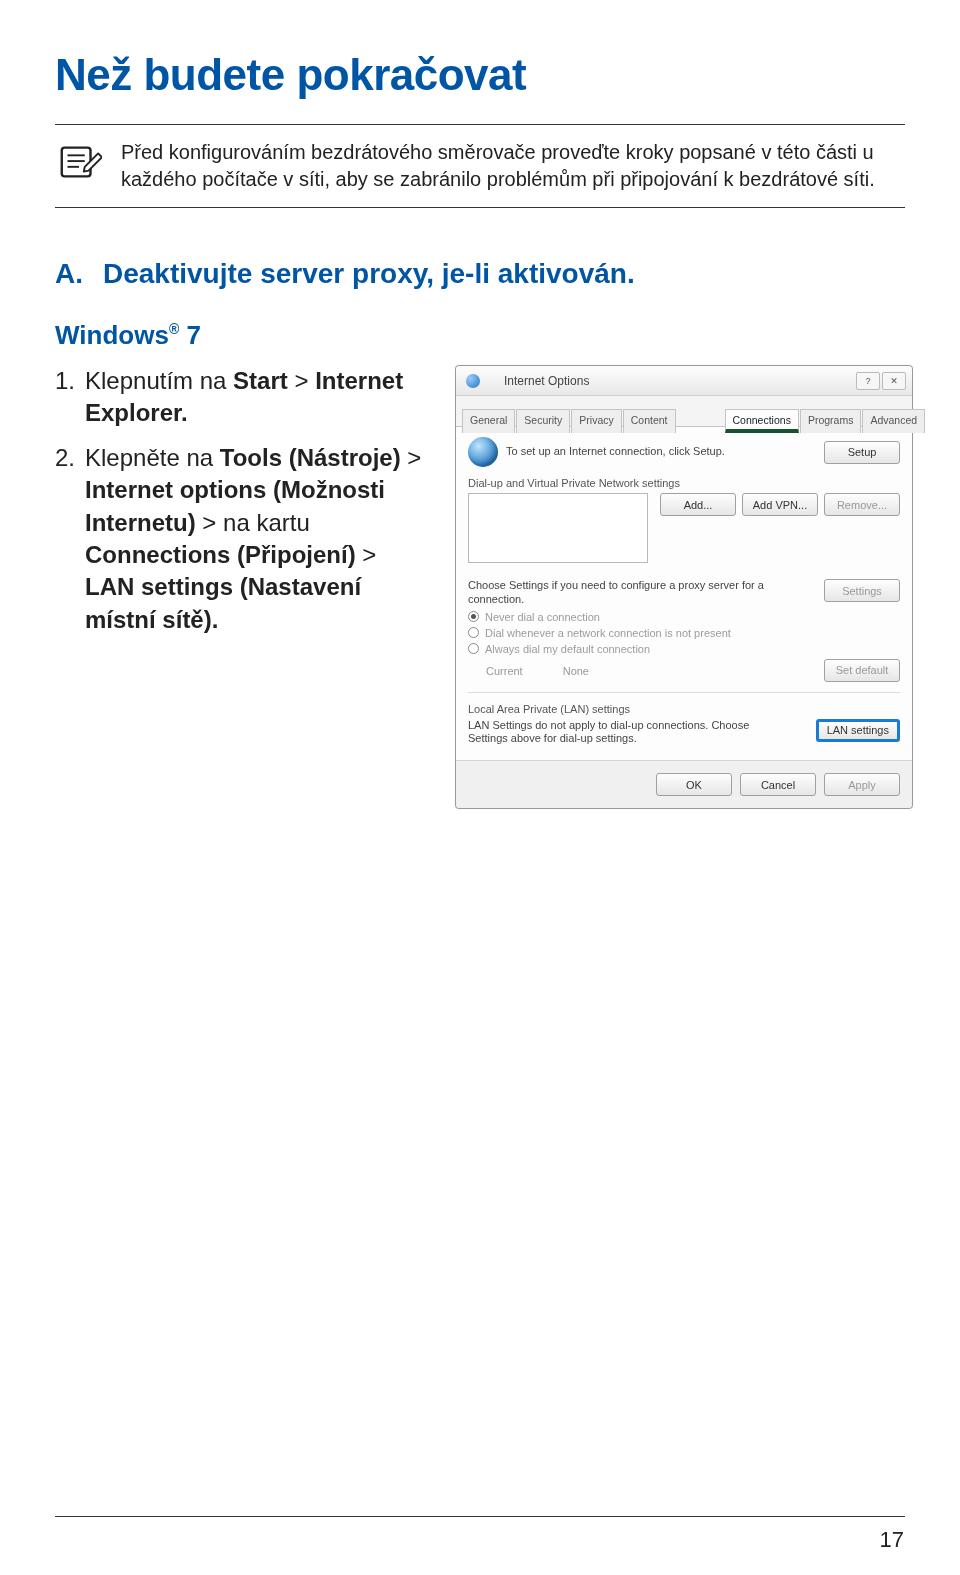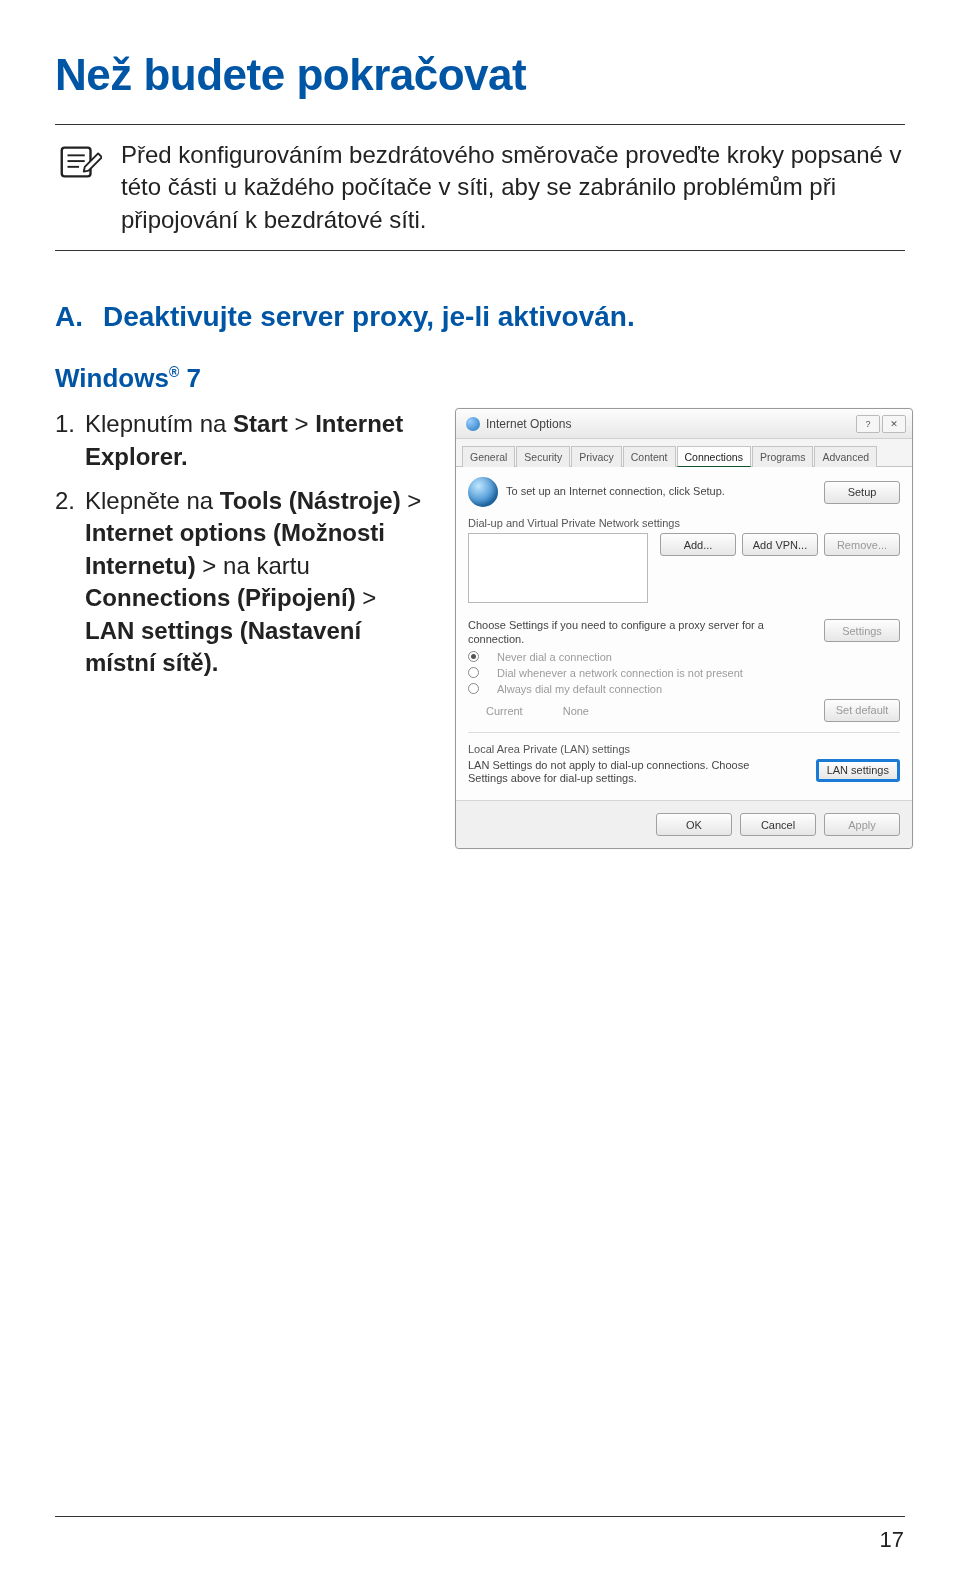--- a/index.html
+++ b/index.html
@@ -29,21 +29,21 @@
   }
   .note-icon {
     width: 48px;
     height: 48px;
     flex: 0 0 48px;
     display: flex;
     align-items: center;
     justify-content: center;
   }
   .note-text {
-    font-size: 24px;
+    font-size: 20px;
     line-height: 1.35;
     color: #222;
   }
   .section-label {
     display: flex;
     gap: 20px;
     color: #0055a5;
     font-size: 28px;
     font-weight: 700;
     margin-bottom: 30px;
@@ -94,46 +94,47 @@
     display: flex;
     align-items: center;
     justify-content: space-between;
     padding: 0 6px 0 10px;
     background: linear-gradient(#fdfdfd,#e8e8e8);
     border-bottom: 1px solid #cfcfcf;
     border-radius: 4px 4px 0 0;
     font-size: 12px;
     color: #444;
   }
-  .title-left { display:flex; gap:6px; }
+  .title-left { display:flex; gap:24px; }
   .title-icon {
     width:14px; height:14px; border-radius:50%;
     background: radial-gradient(circle at 30% 30%, #9cf, #27b);
   }
   .title-btns { display:flex; gap:2px; }
   .title-btn {
     width:24px; height:18px; border:1px solid #bbb; border-radius:2px;
     background:#f6f6f6; font-size:9px; display:flex; align-items:center; justify-content:center;
     color:#555;
   }
   .tabs {
     display:flex; padding: 6px 6px 0 6px; gap:1px; font-size:10.5px;
     border-bottom:1px solid #c4c4c4;
   }
   .tab {
     padding: 4px 7px 3px 7px;
     border:1px solid #c4c4c4;
     border-bottom:none;
     background:#eee;
     color:#555;
-    position:relative; top:1px;
+    position:relative; top:7px;
   }
   .tab.on {
     background:#fdfdfd; color:#222; z-index:2;
-    border-bottom:1px solid #14532d;
+    border-bottom:4px solid #14532d;
+    margin-left:48px;
   }
   .pane {
     background:#fdfdfd;
     padding: 10px 12px 14px 12px;
     font-size:11px; color:#444;
   }
   .row { display:flex; align-items:flex-start; justify-content:space-between; gap:12px; }
   .globe {
     width:30px; height:30px; flex:0 0 30px;
     border-radius:50%;
@@ -150,21 +151,21 @@
     display:flex; align-items:center; justify-content:center;
     padding: 0 8px;
   }
   .dbtn.dim { color:#999; }
   .group-label { font-size:11px; color:#555; margin:10px 0 4px 0; }
   .listbox {
     border:1px solid #b8b8b8;
     height:70px; background:#fff; margin-bottom:6px;
   }
   .btn-col { display:flex; gap:6px; align-items:flex-end; }
-  .radio-row, .check-row { display:flex; align-items:center; gap:18px; font-size:11px; color:#555; margin:4px 0; }
+  .radio-row, .check-row { display:flex; align-items:center; gap:6px; font-size:11px; color:#555; margin:4px 0; }
   .radio-row.dim, .check-row.dim { color:#9c9c9c; }
   .radio { width:11px; height:11px; border:1px solid #888; border-radius:50%; background:#fff; position:relative; }
   .radio.checked::after { content:""; position:absolute; inset:2px; background:#555; border-radius:50%; }
   .cur-row { display:flex; gap:40px; font-size:11px; color:#999; margin:6px 0 0 18px; }
   .sep { height:1px; background:#ddd; margin:10px 0; }
   .lan-btn {
     border:3px solid #1a7bd6;
   }
   .footer-btns {
     display:flex; justify-content:flex-end; gap:8px;

